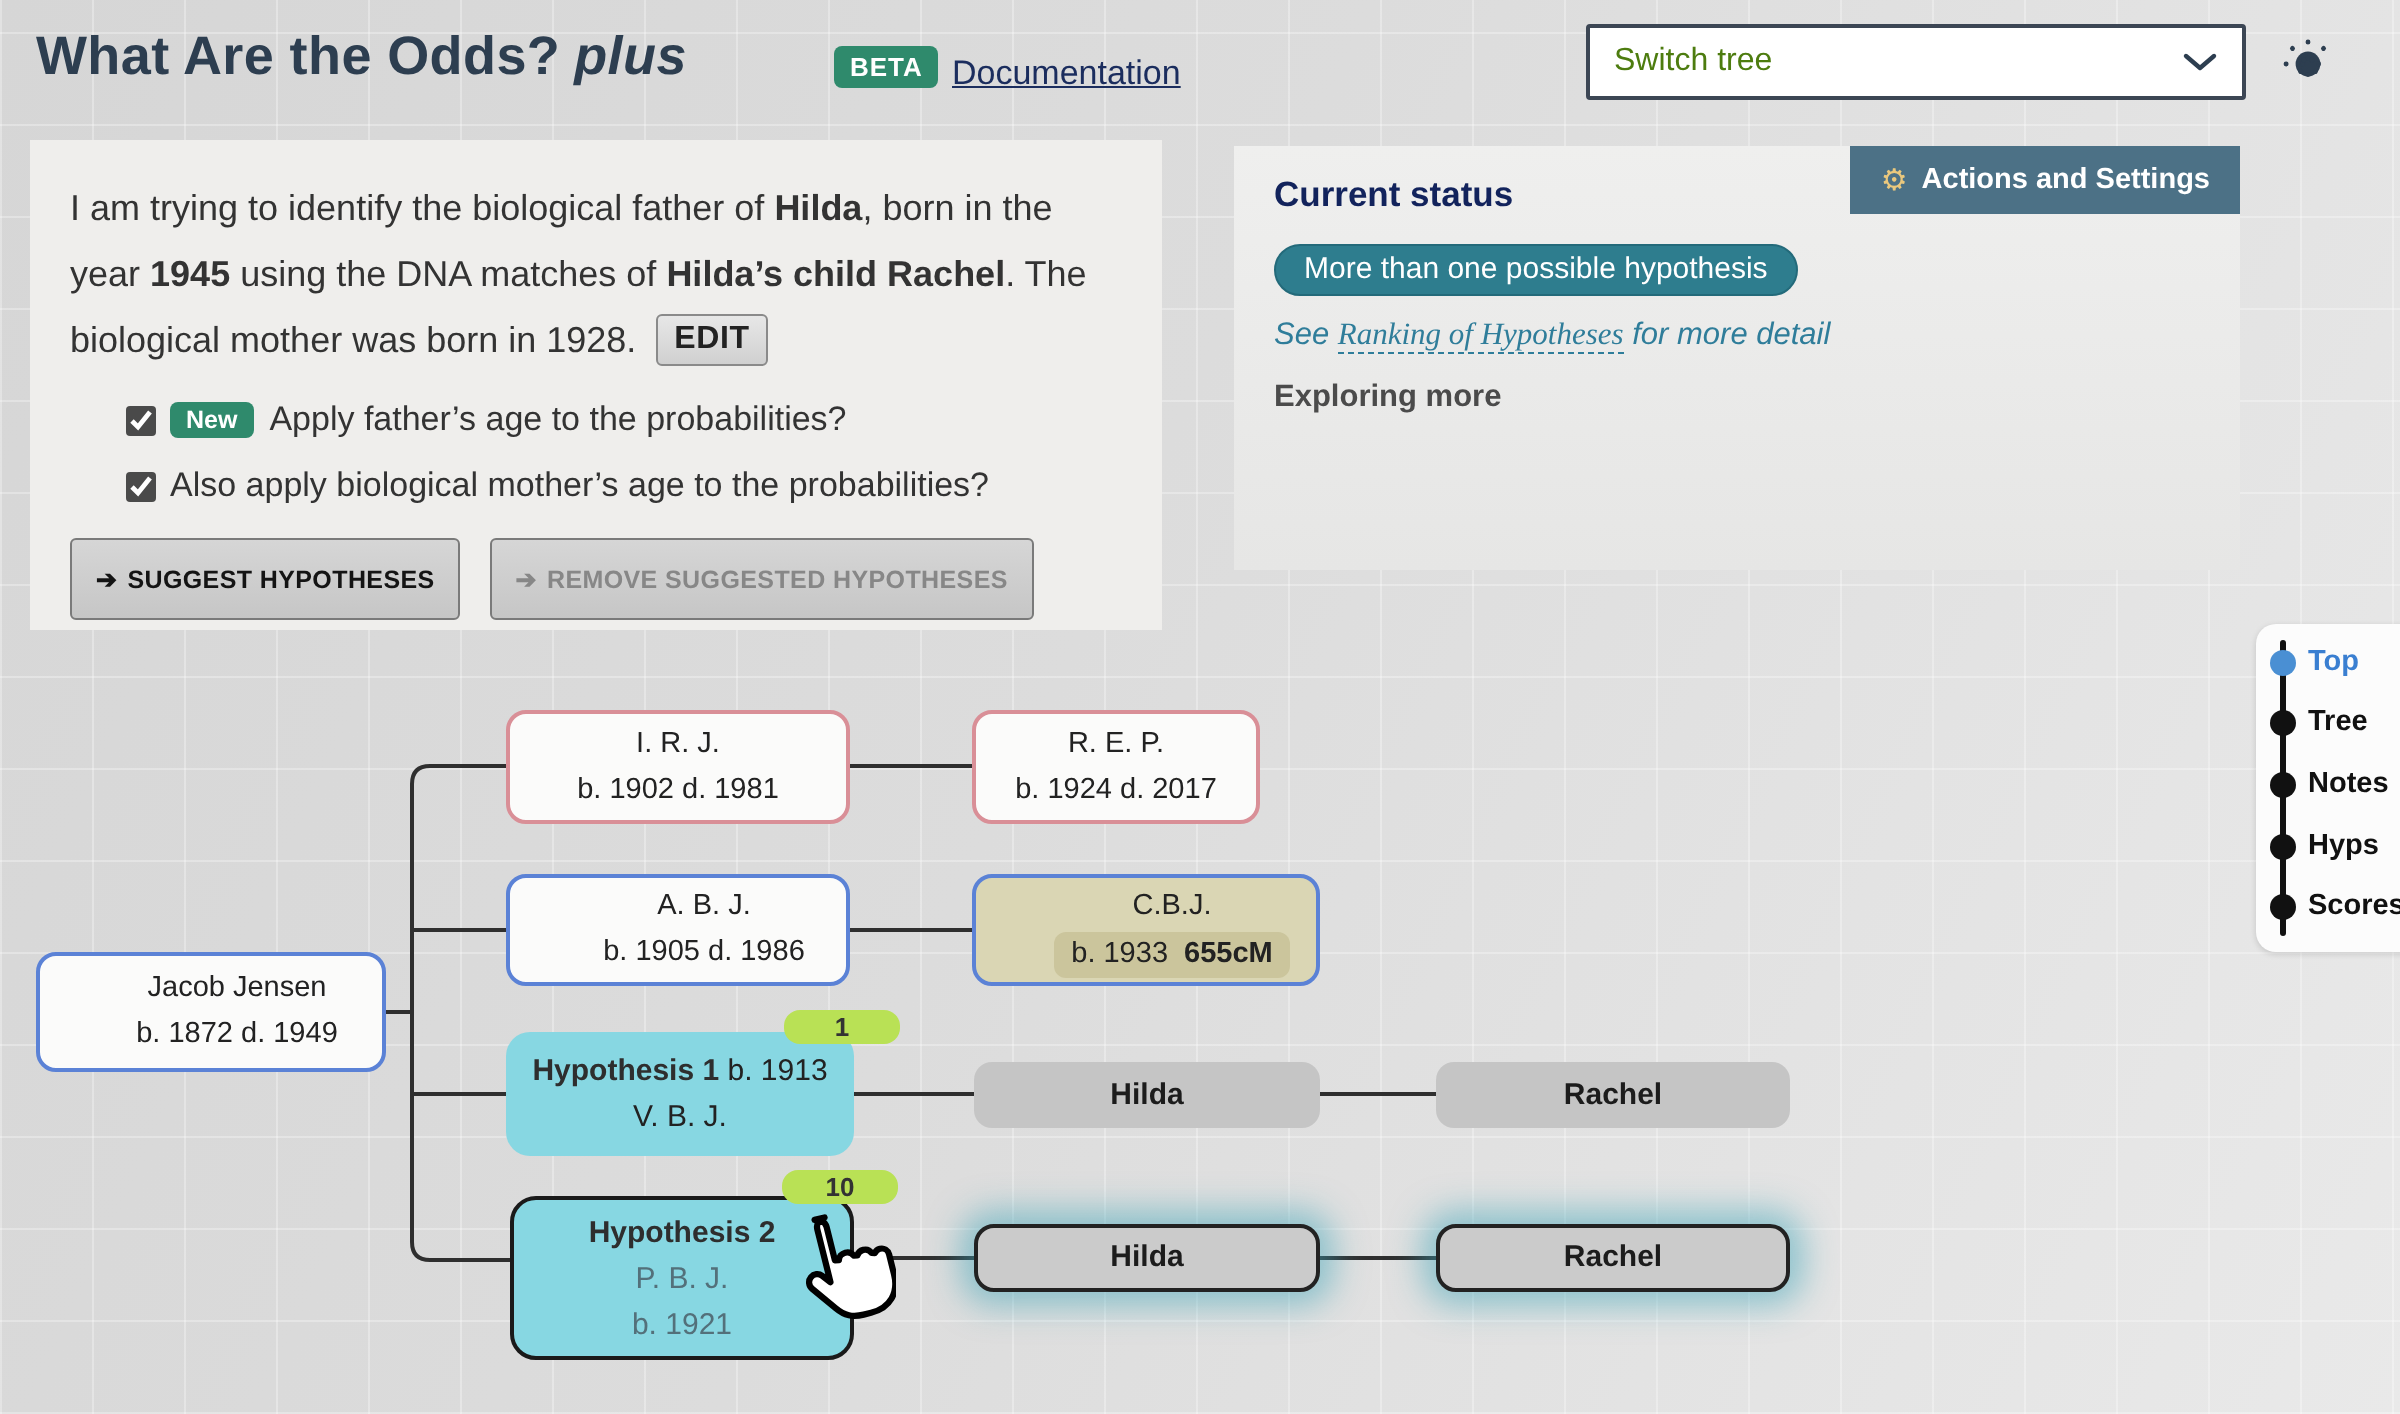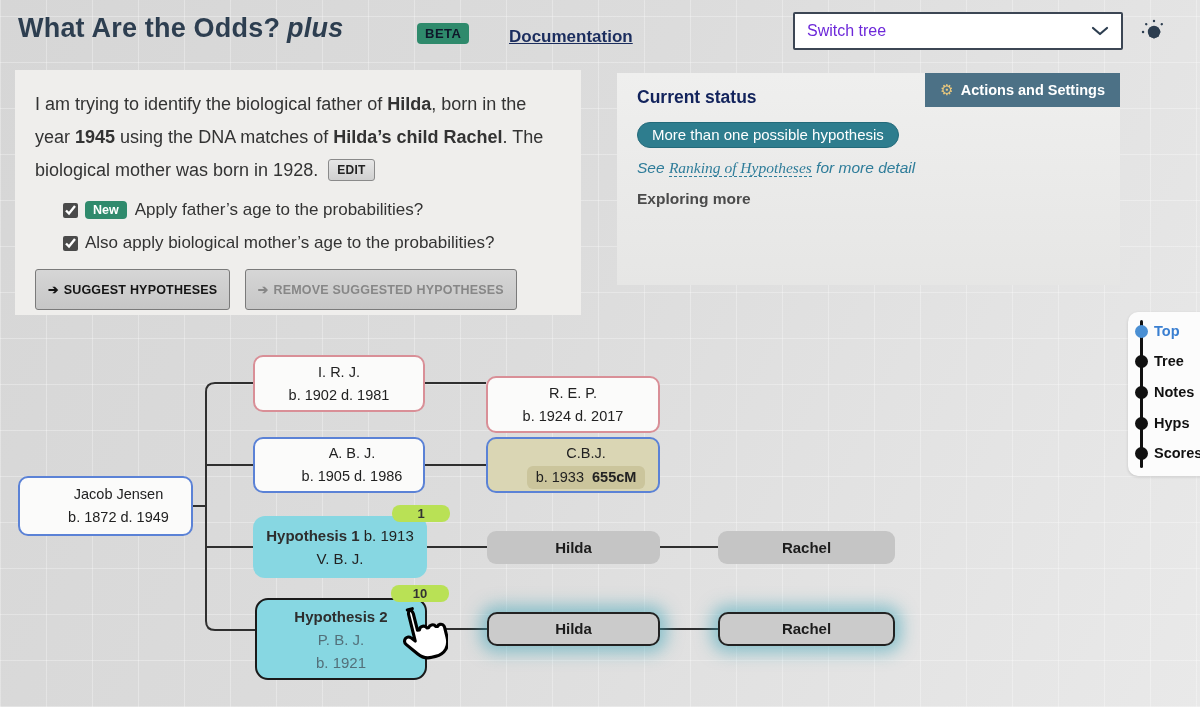--- a/index.html
+++ b/index.html
@@ -8,30 +8,30 @@
   .page {
     position:relative; width:1200px; height:707px; overflow:hidden;
     background:
       repeating-linear-gradient(0deg, rgba(255,255,255,.30) 0 1px, transparent 1px 46px),
       repeating-linear-gradient(90deg, rgba(255,255,255,.30) 0 1px, transparent 1px 46px),
       linear-gradient(115deg,#d6d6d6 0%,#dcdcdc 45%,#e9e9e9 100%);
   }
   
   .app-title { position:absolute; left:18px; top:13px; font-size:27px; font-weight:bold; color:#2d3e50; letter-spacing:.2px;}
   .app-title .suffix { font-style:italic; margin-left:7px;}
-  .beta { position:absolute; left:417px; top:23px; background:#2f8a6c; color:#0f172a; font-size:13px; font-weight:bold; padding:3px 8px; border-radius:4px; letter-spacing:.5px;}
-  .doc-link { position:absolute; left:509px; top:27px; font-size:17px; font-weight:bold; color:#1b2d5e; text-decoration:underline; cursor:pointer;}
+  .beta { position:absolute; left:417px; top:23px; background:#2f8a6c; color:#ffffff; font-size:13px; font-weight:bold; padding:3px 8px; border-radius:4px; letter-spacing:.5px;}
+  .doc-link { position:absolute; left:476px; top:27px; font-size:17px; font-weight:normal; color:#1b2d5e; text-decoration:underline; cursor:pointer;}
   .tree-select { position:absolute; left:793px; top:12px; width:330px; height:38px; background:#fff; border:2px solid #3c4654; border-radius:2px; display:flex; align-items:center; justify-content:space-between; padding:0 12px; cursor:pointer;}
-  .tree-select .val { font-size:16px; color:#6d28d9;}
+  .tree-select .val { font-size:16px; color:#4d7c0f;}
   .theme-toggle { position:absolute; left:1140px; top:18px; width:28px; height:28px; cursor:pointer;}
   
   .setup { position:absolute; left:15px; top:70px; width:566px; height:245px; background:#efeeec; padding:18px 20px;}
   .setup p.intro { font-size:18px; line-height:33px; color:#333; width:530px;}
   .b { font-weight:bold; }
-  .edit-btn { display:inline-block; margin-left:10px; font-size:12px; font-weight:bold; color:#222; background:linear-gradient(#e7e7e7,#d0d0d0); border:1px solid #8a8a8a; border-radius:3px; padding:3px 8px; vertical-align:2px; cursor:pointer; letter-spacing:.3px;}
+  .edit-btn { display:inline-block; margin-left:10px; font-size:16px; font-weight:bold; color:#222; background:linear-gradient(#e7e7e7,#d0d0d0); border:1px solid #8a8a8a; border-radius:3px; padding:3px 8px; vertical-align:2px; cursor:pointer; letter-spacing:.3px;}
   .chk-row { margin-top:13px; font-size:17px; color:#333; display:flex; align-items:center;padding-left:28px;}
   .chk-row input { width:15px; height:15px; accent-color:#4a4a4a; margin-right:7px; cursor:pointer;}
   .new-badge { background:#2f8a6c; color:#fff; font-size:12.5px; font-weight:bold; padding:2px 8px; border-radius:4px; margin-right:8px;}
   .btn-row { margin-top:16px;}
   .action-btn { display:inline-block; font-size:12.5px; font-weight:bold; letter-spacing:.2px; color:#141414; background:linear-gradient(#d6d6d6,#c6c6c6); border:1px solid #7a7a7a; border-radius:3px; padding:12px 12px; cursor:pointer;}
   .action-btn.disabled { color:#878787; margin-left:10px; cursor:default;}
   .action-btn .arr { margin-right:5px;}
   
   .status { position:absolute; left:617px; top:73px; width:503px; height:212px; background:linear-gradient(180deg,#efefee,#e6e6e5);}
   .actions-btn { position:absolute; right:0; top:0; height:34px; background:#4c7186; color:#fff; font-size:14.5px; font-weight:bold; display:flex; align-items:center; padding:0 15px; cursor:pointer;}
@@ -42,21 +42,21 @@
   .ranking .lnk { border-bottom:1px dashed #2f7d9a; cursor:pointer;font-family:Liberation Serif, serif;}
   .explore-h { position:absolute; left:20px; top:117px; font-size:15.5px; font-weight:bold; color:#4b4b4b;}
   .explore-t { position:absolute; left:20px; top:141px; width:472px; font-size:15.5px; line-height:26px; color:#3a3a3a;}
   
   svg.wires { position:absolute; left:0; top:0; pointer-events:none;}
   .node { position:absolute; display:flex; flex-direction:column; align-items:center; justify-content:center; text-align:center; background:#fbfbfa; border-radius:10px; font-size:14.5px; color:#222; line-height:23px; cursor:pointer;}
   .pink { border:2px solid #d98f97;}
   .blue { border:2px solid #5b82d6;padding-left:26px;}
   .root-node { left:18px; top:476px; width:175px; height:60px;}
   .n-r1a { left:253px; top:355px; width:172px; height:57px;}
-  .n-r1b { left:486px; top:355px; width:174px; height:57px;margin-top:21px;}
+  .n-r1b { left:486px; top:355px; width:144px; height:57px;}
   .n-r2a { left:253px; top:437px; width:172px; height:56px;}
   .n-r2b { left:486px; top:437px; width:174px; height:56px; background:#dad6b4;}
   .cm-pill { background:#cbc59c; border-radius:6px; padding:0 9px; margin-top:1px;}
   .cm-pill .cm { font-weight:bold; margin-left:8px;margin-top:40px;}
   .hyp { background:#87d7e2; border-radius:12px; font-size:15px;}
   .n-hyp1 { left:253px; top:516px; width:174px; height:62px;}
   .n-hyp2 { left:255px; top:598px; width:172px; height:82px; border:2.5px solid #1a1a1a; border-radius:13px;}
   .hyp .t { font-weight:bold; color:#2e2e2e;}
   .hyp .sub { color:#53707a;}
   .score-badge { position:absolute; width:58px; height:17px; background:#b9e155; border-radius:8px; font-size:13px; font-weight:bold; color:#333; text-align:center; line-height:17px; z-index:5; cursor:pointer;}

